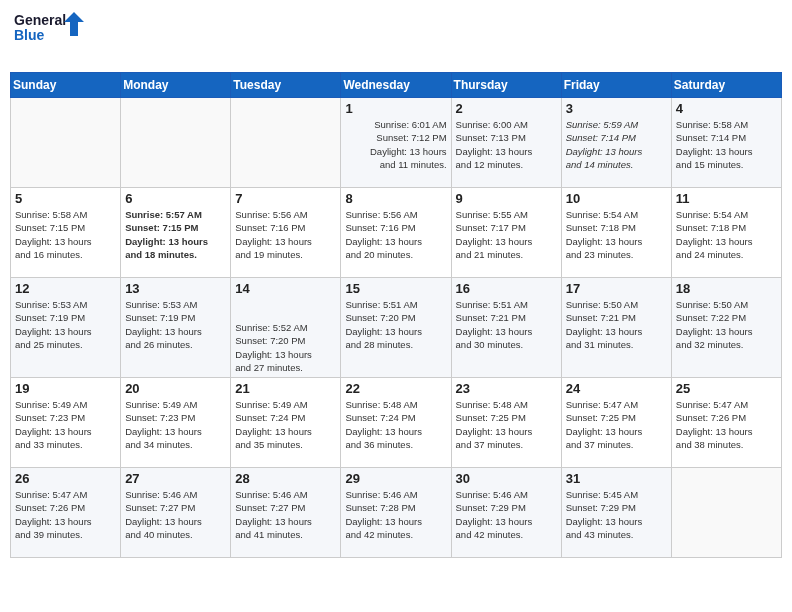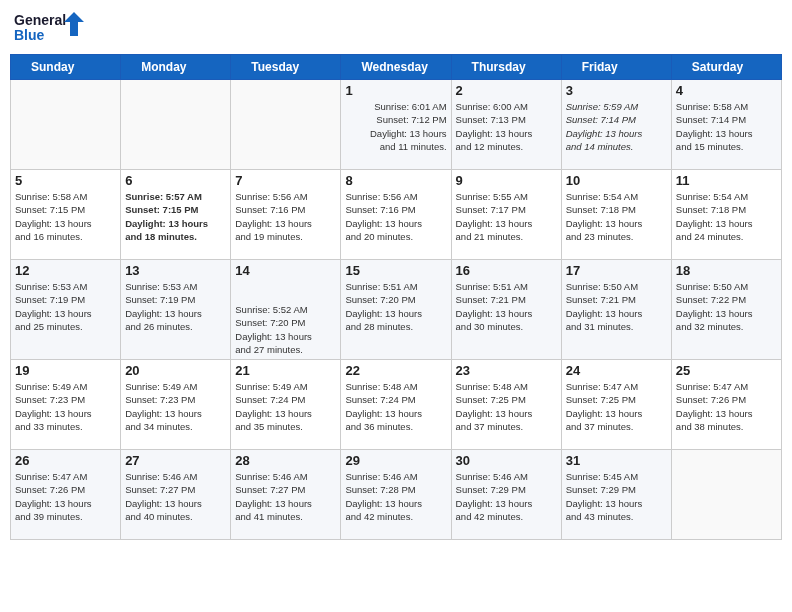--- a/index.html
+++ b/index.html
@@ -7,21 +7,21 @@
       font-family: Arial, sans-serif;
       background: #fff;
       width: 792px;
       min-height: 612px;
       padding: 10px;
     }
     .header {
       display: flex;
       justify-content: space-between;
       align-items: flex-start;
-      margin-bottom: 6px;
+      margin-bottom: 24px;
       padding: 0 4px;
     }
     .logo {
       display: flex;
       align-items: center;
       gap: 4px;
     }
     .title-block {
       text-align: right;
     }
@@ -38,21 +38,21 @@
     table {
       width: 100%;
       border-collapse: collapse;
       table-layout: fixed;
     }
     thead tr th {
       background: #1565c0;
       color: #fff;
       font-size: 12px;
       font-weight: bold;
-      padding: 5px 20px;
+      padding: 5px 2px;
       text-align: left;
       border: 1px solid #1a5bb8;
     }
     tbody tr td {
       vertical-align: top;
       border: 1px solid #ccc;
       padding: 3px 4px;
       font-size: 10px;
       color: #333;
       height: 90px;

